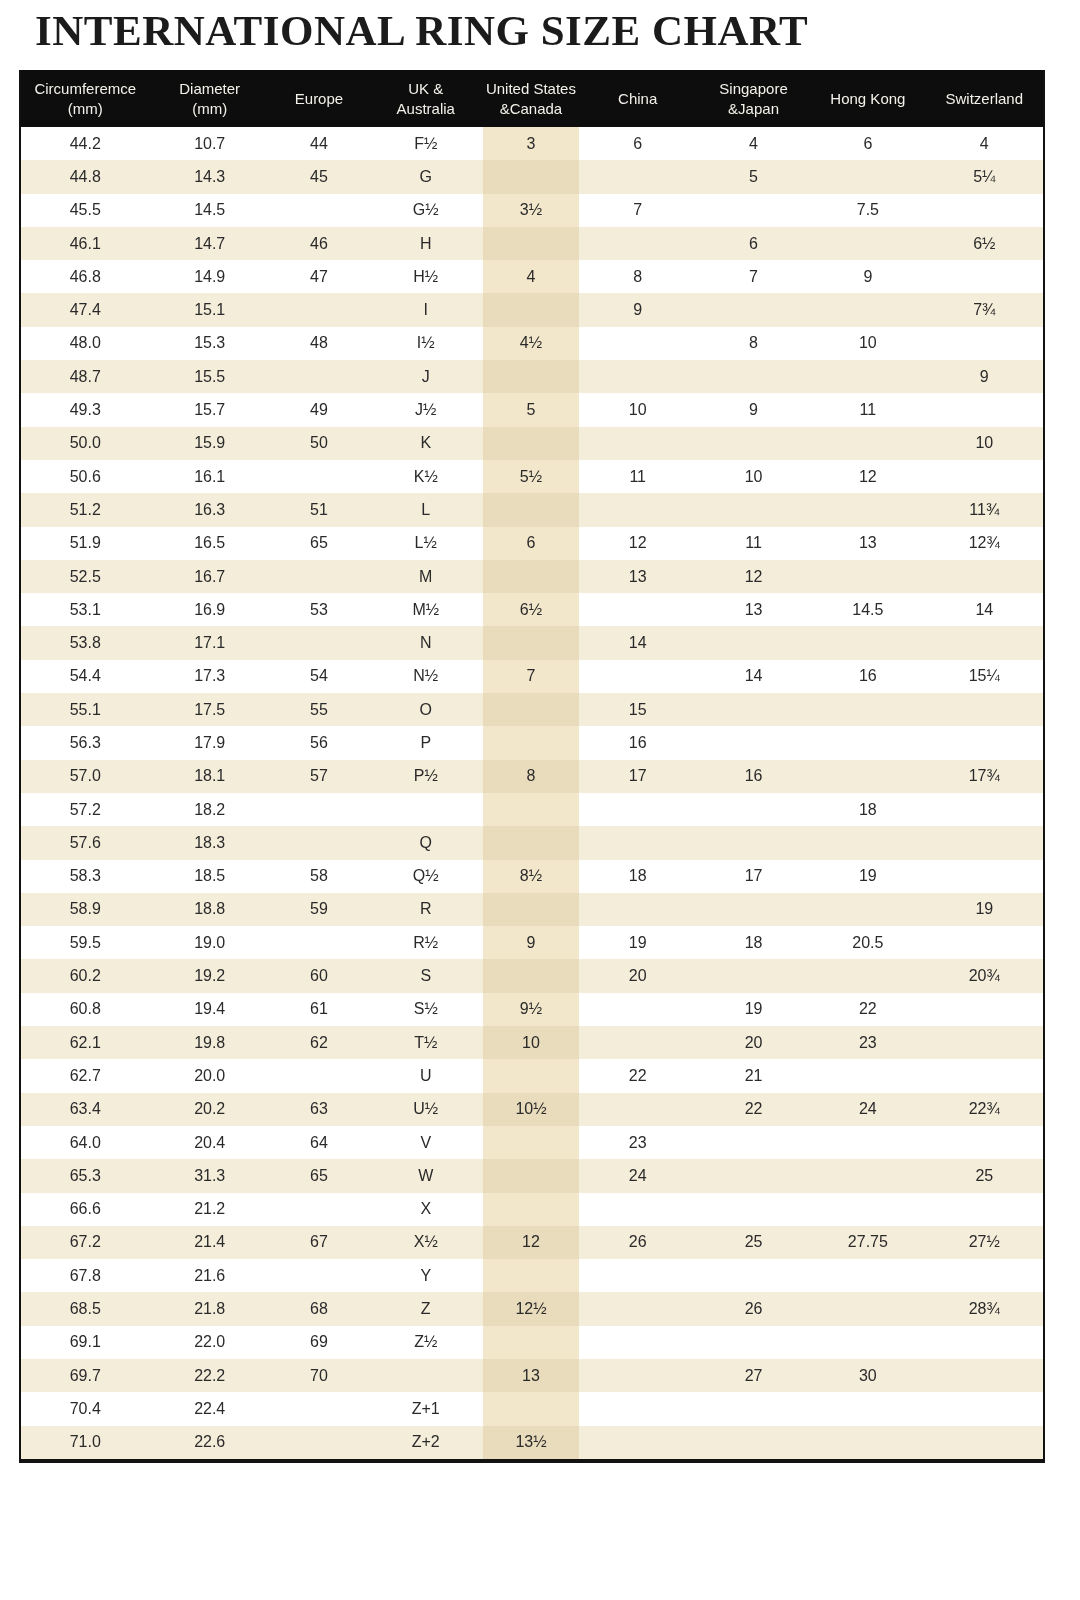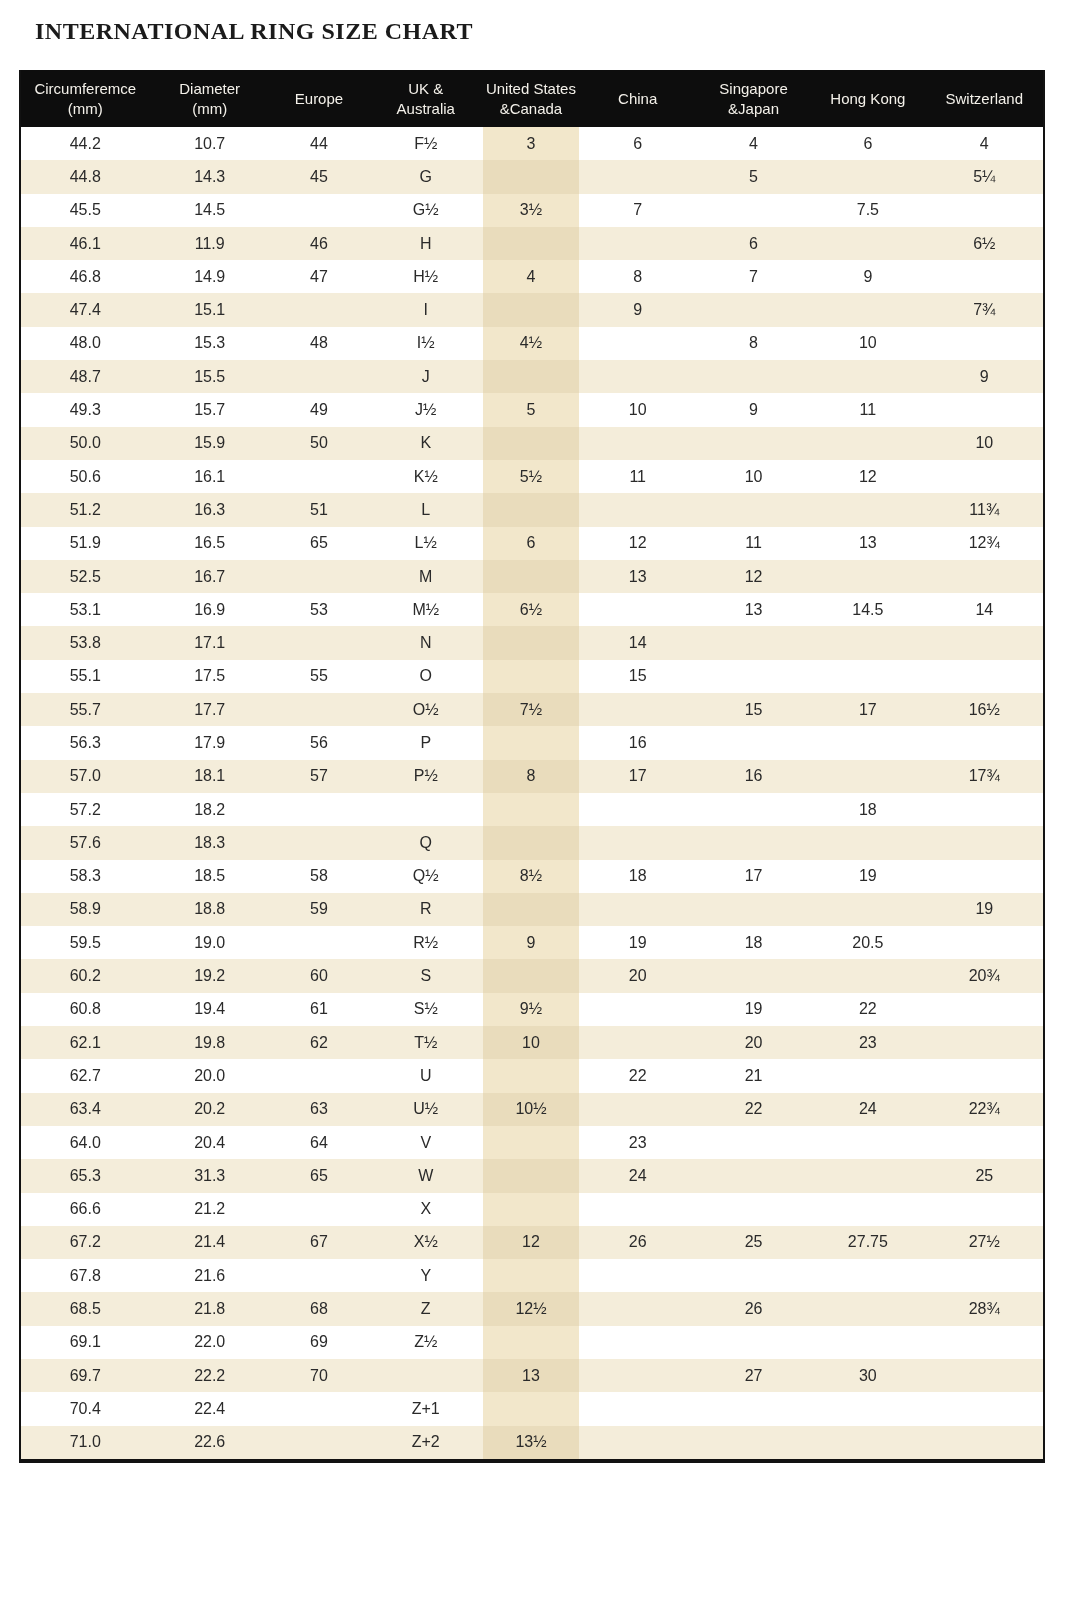--- a/index.html
+++ b/index.html
@@ -7,21 +7,21 @@
   body {
     width: 1080px; height: 1600px;
     background: #ffffff;
     font-family: "Liberation Sans", sans-serif;
     color: #262626;
     overflow: hidden;
   }
   .title {
     margin: 8px 0 0 35px;
     font-family: "Liberation Serif", serif;
-    font-size: 24px;
+    font-size: 43px;
     font-weight: 700;
     letter-spacing: 0.5px;
     color: #1b1b1b;
     height: 46px;
     line-height: 46px;
   }
   .table-wrap {
     margin: 16px 35px 0 19px;
     border-left: 2px solid #121212;
     border-right: 2px solid #121212;
@@ -121,21 +121,21 @@
           <td></td>
           <td>G½</td>
           <td class="us-col">3½</td>
           <td>7</td>
           <td></td>
           <td>7.5</td>
           <td></td>
         </tr>
         <tr>
           <td>46.1</td>
-          <td>11.9</td>
+          <td>14.7</td>
           <td>46</td>
           <td>H</td>
           <td class="us-col"></td>
           <td></td>
           <td>6</td>
           <td></td>
           <td>6½</td>
         </tr>
         <tr>
           <td>46.8</td>
@@ -263,40 +263,40 @@
           <td>17.1</td>
           <td></td>
           <td>N</td>
           <td class="us-col"></td>
           <td>14</td>
           <td></td>
           <td></td>
           <td></td>
         </tr>
         <tr>
+          <td>54.4</td>
+          <td>17.3</td>
+          <td>54</td>
+          <td>N½</td>
+          <td class="us-col">7</td>
+          <td></td>
+          <td>14</td>
+          <td>16</td>
+          <td>15¼</td>
+        </tr>
+        <tr>
           <td>55.1</td>
           <td>17.5</td>
           <td>55</td>
           <td>O</td>
           <td class="us-col"></td>
           <td>15</td>
           <td></td>
           <td></td>
           <td></td>
-        </tr>
-        <tr>
-          <td>55.7</td>
-          <td>17.7</td>
-          <td></td>
-          <td>O½</td>
-          <td class="us-col">7½</td>
-          <td></td>
-          <td>15</td>
-          <td>17</td>
-          <td>16½</td>
         </tr>
         <tr>
           <td>56.3</td>
           <td>17.9</td>
           <td>56</td>
           <td>P</td>
           <td class="us-col"></td>
           <td>16</td>
           <td></td>
           <td></td>

